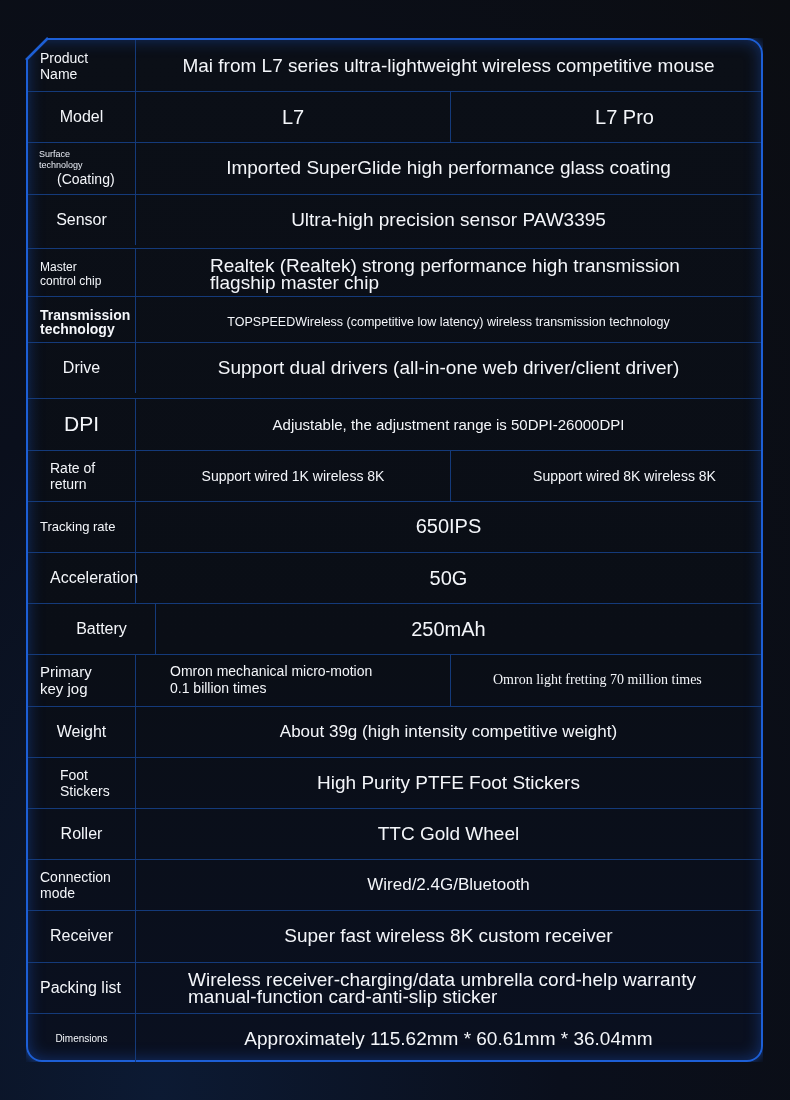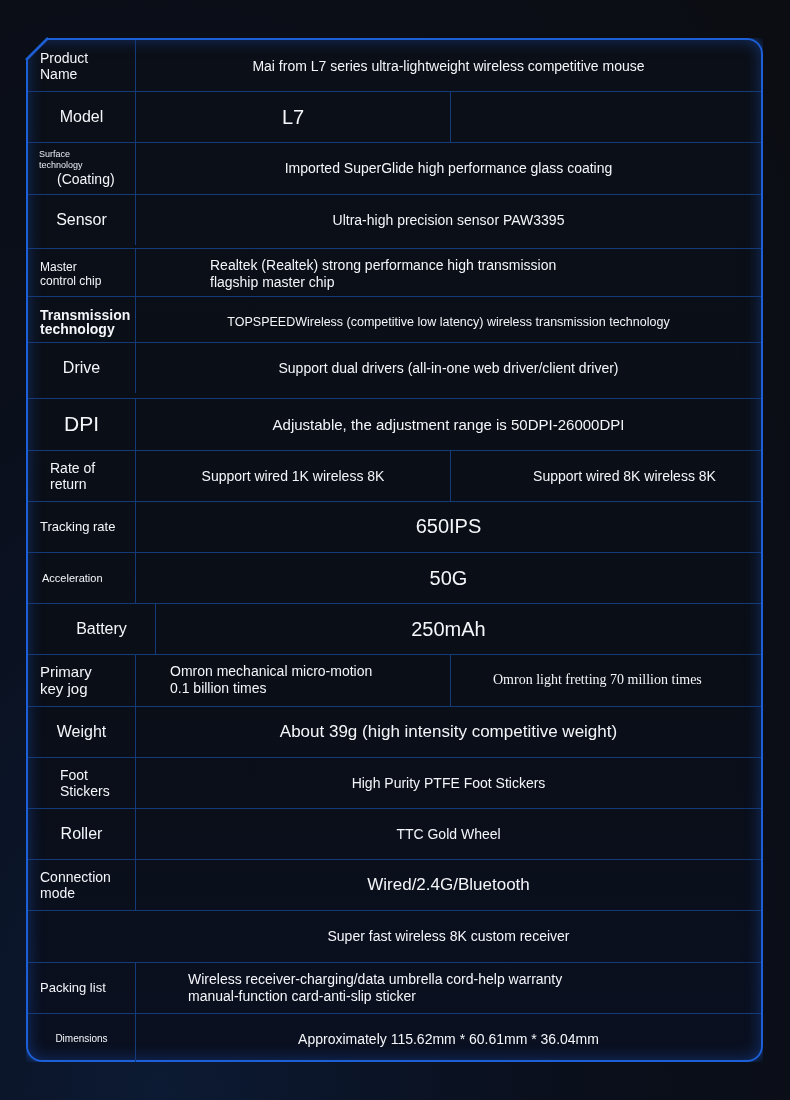--- a/index.html
+++ b/index.html
@@ -43,21 +43,21 @@
     white-space: pre-line;
   }
   .label.center { justify-content: center; padding-left: 0; text-align: center; }
   .label.big { font-size: 16px; }
   .label.xl { font-size: 21px; }
   .label.small { font-size: 12px; line-height: 14px; }
   .label.tiny { font-size: 10px; }
   .value {
     position: absolute; left: 108px; right: 0; top: 0; bottom: 0;
     display: flex; align-items: center; justify-content: center;
-    font-size: 14px; color: #f4f6fa; text-align: center;
+    font-size: 19px; color: #f4f6fa; text-align: center;
   }
   .value.left { justify-content: flex-start; padding-left: 74px; text-align: left; line-height: 17px; }
   .value.big { font-size: 20px; }
   .value.med { font-size: 17px; }
   .value.sm { font-size: 12.5px; }
   .split { position: absolute; left: 108px; right: 0; top: 0; bottom: 0; display: flex; gap: 37px; }
   .split .cell {
     flex: 0 0 auto; display: flex; align-items: center; justify-content: center;
     font-size: 14px; color: #f4f6fa; text-align: center; box-sizing: border-box;
   }
@@ -83,20 +83,21 @@
     <div class="row first" style="top:0px">
       <div class="label" style="white-space: pre-line;">Product
 Name</div>
       <div class="value">Mai from L7 series ultra-lightweight wireless competitive mouse</div>
     </div>
 
     <div class="row" style="top:51.2px">
       <div class="label center big" style="white-space: pre-line;">Model</div>
       <div class="split">
         <div class="cell a big">L7</div>
+        <div class="cell b big">L7 Pro</div>
       </div>
     </div>
 
     <div class="row" style="top:102.4px">
       <div class="coat-label">
         <span class="s" style="white-space:pre-line">Surface
 technology</span>
         <span class="c">(Coating)</span>
       </div>
       <div class="value">Imported SuperGlide high performance glass coating</div>
@@ -138,21 +139,21 @@
         <div class="cell b">Support wired 8K wireless 8K</div>
       </div>
     </div>
 
     <div class="row" style="top:460.8px">
       <div class="label" style="font-size: 13px; white-space: pre-line;">Tracking rate</div>
       <div class="value big">650IPS</div>
     </div>
 
     <div class="row" style="top:512px">
-      <div class="label" style="font-size: 11px; padding-left: 14px; white-space: pre-line;">Acceleration</div>
+      <div class="label" style="font-size: 16px; padding-left: 22px; white-space: pre-line;">Acceleration</div>
       <div class="value big">50G</div>
     </div>
 
     <div class="row" style="top:563.2px">
       <div class="label center big" style="white-space: pre-line; margin-left: 20px;">Battery</div>
       <div class="value big">250mAh</div>
     </div>
 
     <div class="row" style="top:614.4px">
       <div class="label" style="font-size: 15px; line-height: 17px; white-space: pre-line;">Primary
@@ -180,25 +181,26 @@
       <div class="value">TTC Gold Wheel</div>
     </div>
 
     <div class="row" style="top:819.2px">
       <div class="label" style="white-space: pre-line;">Connection
 mode</div>
       <div class="value med">Wired/2.4G/Bluetooth</div>
     </div>
 
     <div class="row" style="top:870.4px">
+      <div class="label center big" style="white-space: pre-line;">Receiver</div>
       <div class="value">Super fast wireless 8K custom receiver</div>
     </div>
 
     <div class="row" style="top:921.6px">
-      <div class="label" style="font-size: 13px; white-space: pre-line;">Packing list</div>
+      <div class="label" style="font-size: 16px; white-space: pre-line;">Packing list</div>
       <div class="value left" style="padding-left:52px;white-space:pre-line">Wireless receiver-charging/data umbrella cord-help warranty
 manual-function card-anti-slip sticker</div>
     </div>
 
     <div class="row" style="top:972.8px">
       <div class="label center tiny" style="white-space: pre-line;">Dimensions</div>
       <div class="value">Approximately 115.62mm * 60.61mm * 36.04mm</div>
     </div>
 
   </div>

